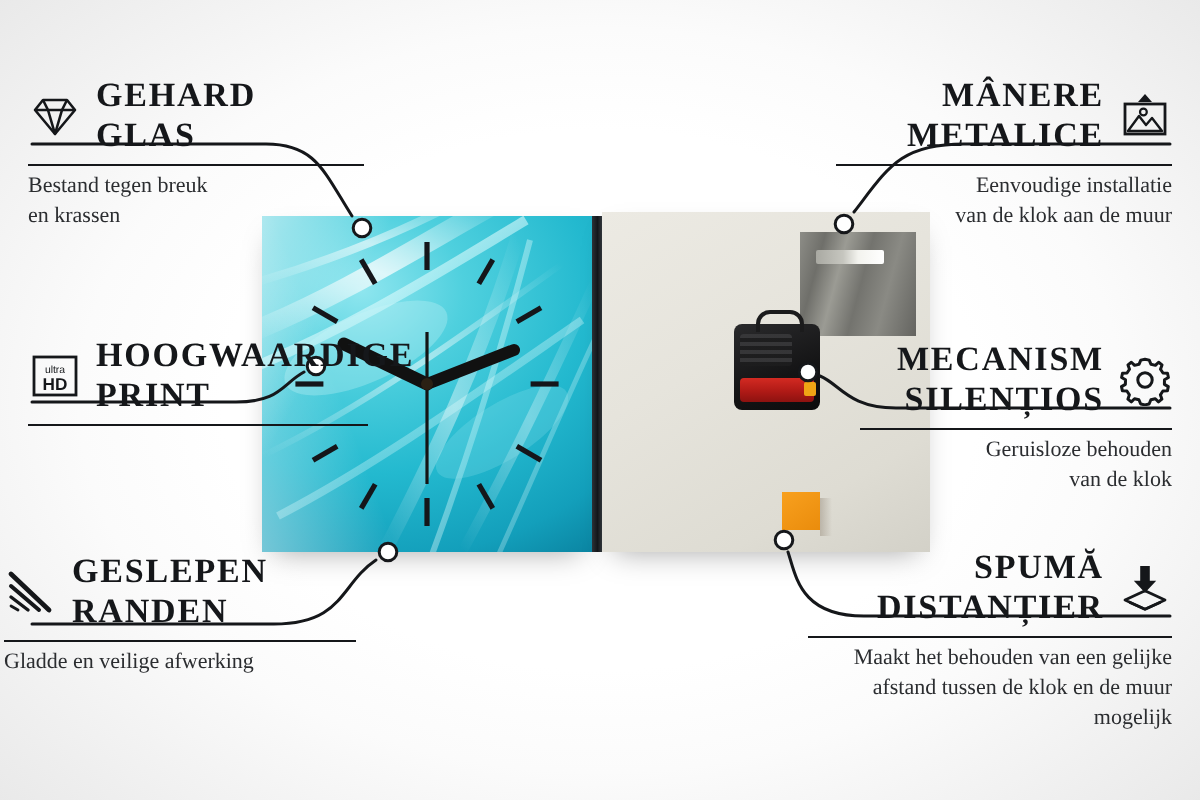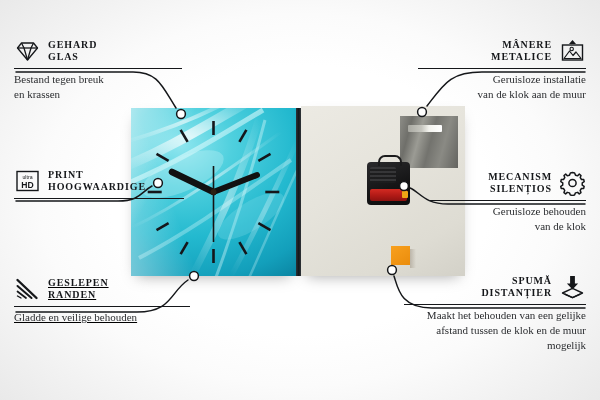--- a/index.html
+++ b/index.html
@@ -79,37 +79,37 @@
     position:absolute;left:410px;top:249px;width:6px;height:19px;
     background:linear-gradient(90deg,rgba(160,150,135,.55),rgba(160,150,135,0));
   }
   
   .callout{position:absolute;}
   .head{display:flex;align-items:center;gap:7px;}
   .head.right{flex-direction:row-reverse;justify-content:flex-start;}
   .titles{line-height:1.18;}
   .t-line{
     font-family:"Liberation Serif", serif;
-    font-size:10px;font-weight:700;letter-spacing:.9px;
+    font-size:17px;font-weight:700;letter-spacing:.9px;
     color:#15171a;white-space:nowrap;text-transform:uppercase;
   }
   .right .titles{text-align:right;}
   .rule{height:1.4px;background:#15171a;margin-top:4px;}
   .sub{
     font-family:"Liberation Serif", serif;
     font-size:11px;line-height:1.33;color:#2b2d30;
     margin-top:3px;white-space:pre-line;
   }
   .sub.r{text-align:right;}
   .icon{width:27px;height:26px;flex:0 0 27px;display:block;}
   .icon svg{width:100%;height:100%;display:block;}
   
   #c-gehard{left:14px;top:38px;width:168px;}
   #c-print {left:14px;top:168px;width:170px;}
-  #c-randen{left:14px;top:276px;width:176px;text-decoration:underline;}
+  #c-randen{left:2px;top:276px;width:176px;}
   #c-manere{left:418px;top:38px;width:168px;}
   #c-mecanism{left:430px;top:170px;width:156px;}
   #c-distantier{left:404px;top:274px;width:182px;}
 </style>
 </head>
 <body>
 
 <div id="stage">
 
   <div class="product" id="clock-face">
@@ -231,22 +231,22 @@
   <div class="callout" id="c-print">
     <div class="head">
       <span class="icon">
         <svg viewBox="0 0 26 26">
           <rect x="2.5" y="3.5" width="21" height="19" fill="none" stroke="#15171a" stroke-width="1.4"></rect>
           <text x="13" y="11.4" font-family="Liberation Sans, sans-serif" font-size="5.2" text-anchor="middle" fill="#15171a">ultra</text>
           <text x="13" y="19.8" font-family="Liberation Sans, sans-serif" font-size="8.6" font-weight="bold" text-anchor="middle" fill="#15171a">HD</text>
         </svg>
       </span>
       <span class="titles">
+        <div class="t-line">HOOGWAARDIGE</div>
         <div class="t-line">PRINT</div>
-        <div class="t-line">HOOGWAARDIGE</div>
       </span>
     </div>
     <div class="rule"></div>
   </div>
 
   <div class="callout" id="c-randen">
     <div class="head">
       <span class="icon">
         <svg viewBox="0 0 26 26">
             <g stroke="#15171a" stroke-linecap="round">
@@ -256,40 +256,40 @@
           <line x1="3" y1="20" x2="6.5" y2="22" stroke-width="1.4"></line>
         </g>
           </svg>
       </span>
       <span class="titles">
         <div class="t-line">GESLEPEN</div>
         <div class="t-line">RANDEN</div>
       </span>
     </div>
     <div class="rule"></div>
-    <div class="sub">Gladde en veilige behouden</div>
+    <div class="sub">Gladde en veilige afwerking</div>
   </div>
 
   <div class="callout right" id="c-manere">
     <div class="head right">
       <span class="icon">
         <svg viewBox="0 0 26 26">
           <path d="M13 2 L9.5 6 H16.5 Z" fill="#15171a"></path>
           <rect x="3" y="7" width="20" height="15" fill="none" stroke="#15171a" stroke-width="1.4"></rect>
           <path d="M4.5 20.5 L10 13 L13.5 17.5 L16.5 14 L21.5 20.5 Z" fill="none" stroke="#15171a" stroke-width="1.2" stroke-linejoin="round"></path>
           <circle cx="12.2" cy="11" r="1.7" fill="none" stroke="#15171a" stroke-width="1.1"></circle>
         </svg>
       </span>
       <span class="titles">
         <div class="t-line">MÂNERE</div>
         <div class="t-line">METALICE</div>
       </span>
     </div>
     <div class="rule"></div>
-    <div class="sub r">Geruisloze installatie
+    <div class="sub r">Eenvoudige installatie
 van de klok aan de muur</div>
   </div>
 
   <div class="callout right" id="c-mecanism">
     <div class="head right">
       <span class="icon">
         <svg viewBox="0 0 26 26">
           <path d="M13 2.6 l2.1 .45 .9 2.1 2.2 .52 1.6-1.55 1.7 1.35 -.75 2.15 1.25 1.9 2.25 .1 .45 2.1 -1.95 1.15 -.05 2.3 1.95 1.15 -.45 2.1 -2.25 .1 -1.25 1.9 .75 2.15 -1.7 1.35 -1.6-1.55 -2.2 .52 -.9 2.1 -2.1 .45 -2.1-.45 -.9-2.1 -2.2-.52 -1.6 1.55 -1.7-1.35 .75-2.15 -1.25-1.9 -2.25-.1 -.45-2.1 1.95-1.15 .05-2.3 -1.95-1.15 .45-2.1 2.25-.1 1.25-1.9 -.75-2.15 1.7-1.35 1.6 1.55 2.2-.52 .9-2.1 Z" fill="none" stroke="#15171a" stroke-width="1.5" stroke-linejoin="round"></path>
           <circle cx="13" cy="13" r="3.6" fill="none" stroke="#15171a" stroke-width="1.5"></circle>
         </svg>

